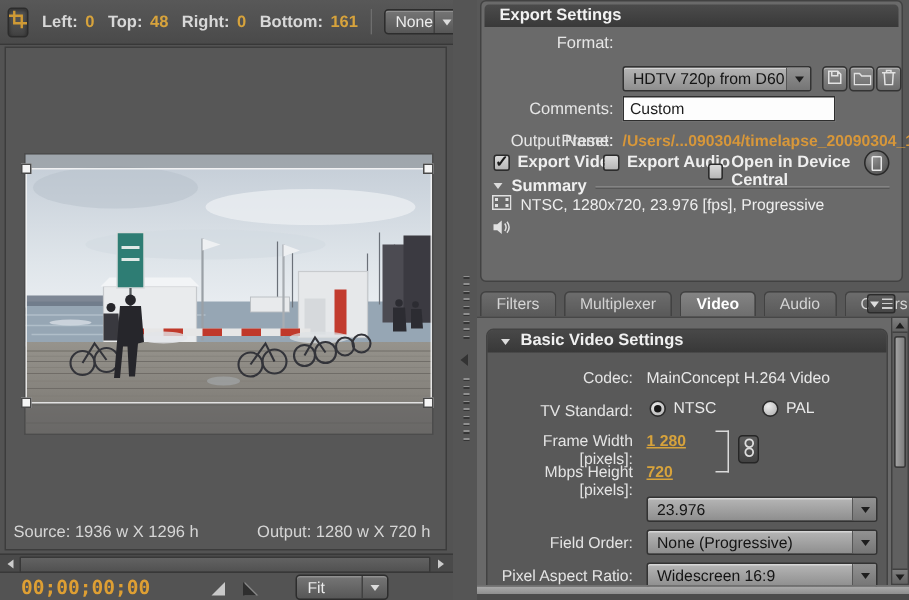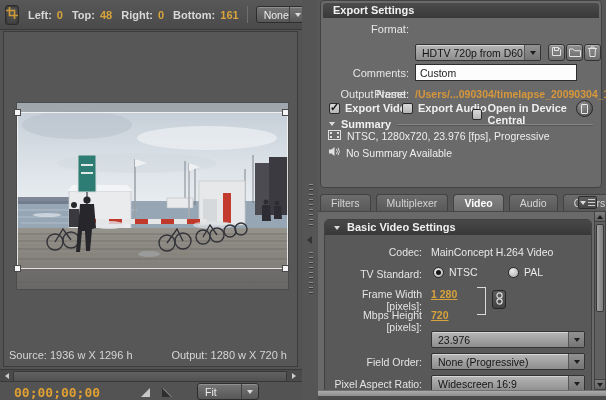--- a/index.html
+++ b/index.html
@@ -325,21 +325,21 @@
       </button>
       <button class="pbtn" style="left:263px;">
         <span>
           <svg width="11" height="11" viewBox="0 0 11 11">
               <path d="M1 2.5 h9 M4 2.5 v-1.5 h3 v1.5 M2.5 2.5 l0.5 8 h5 l0.5 -8" fill="none" stroke="#e2e2e2" stroke-width="1"></path>
             </svg>
         </span>
       </button>
 
       <span class="ep-label" style="top:66px;">Comments:</span>
-      <div class="txt-input" style="left:94px;top:63px;width:162px;">Custom</div>
+      <div class="txt-input" style="left:94px;top:63px;width:142px;">Custom</div>
 
       <span class="ep-label" style="top:87px;">Output Name:</span>
       <span class="out-link" style="left:94px;top:87px;">/Users/...090304/timelapse_20090304_1.mp4</span>
 
       <div class="cb" style="left:8px;">
         <span class="cb-box checked"></span>
         <span class="cb-lbl">Export Video</span>
       </div>
       <div class="cb" style="left:81px;">
         <span class="cb-box"></span>
@@ -371,21 +371,20 @@
         </span>
         <span>NTSC, 1280x720, 23.976 [fps], Progressive</span>
       </div>
       <div class="sum-row sr2">
         <span>
           <svg width="12" height="11" viewBox="0 0 12 11">
               <polygon points="1,3.5 3.5,3.5 6.5,1 6.5,10 3.5,7.5 1,7.5" fill="#e0e0e0"></polygon>
               <path d="M8.5 3 q1.8 2.5 0 5 M10 1.8 q2.8 3.7 0 7.4" fill="none" stroke="#e0e0e0" stroke-width="1"></path>
             </svg>
         </span>
-        <span>No Summary Available</span>
       </div>
     </div>
 
     <div class="tabbar">
       <div class="tab">Filters</div>
       <div class="tab">Multiplexer</div>
       <div class="tab active">Video</div>
       <div class="tab">Audio</div>
       <div class="tab">Others</div>
     </div>

